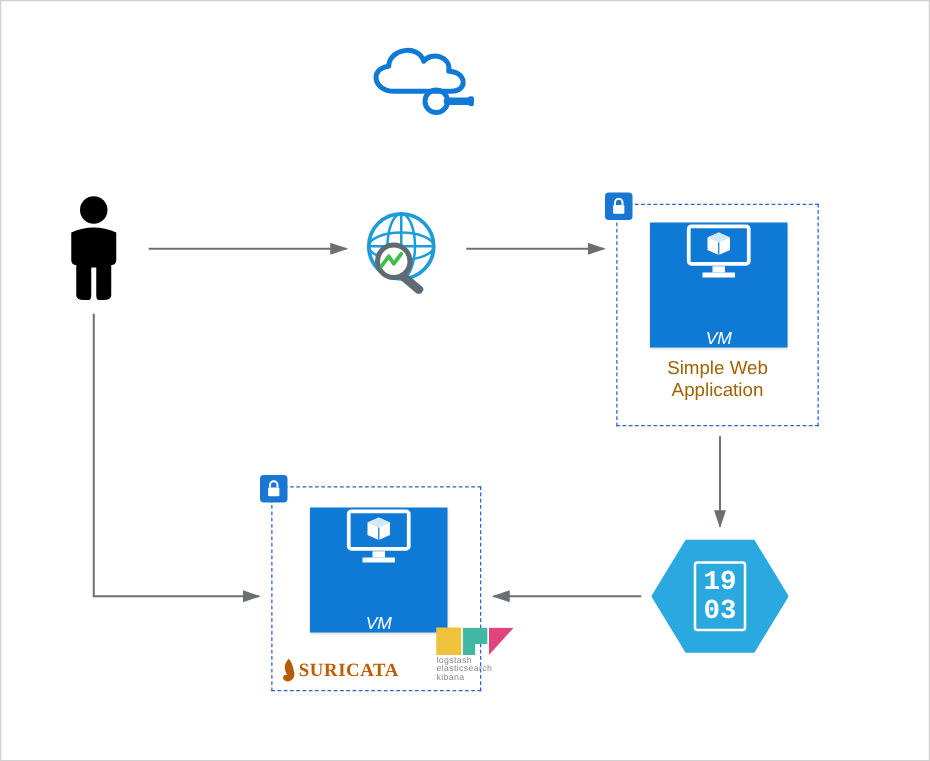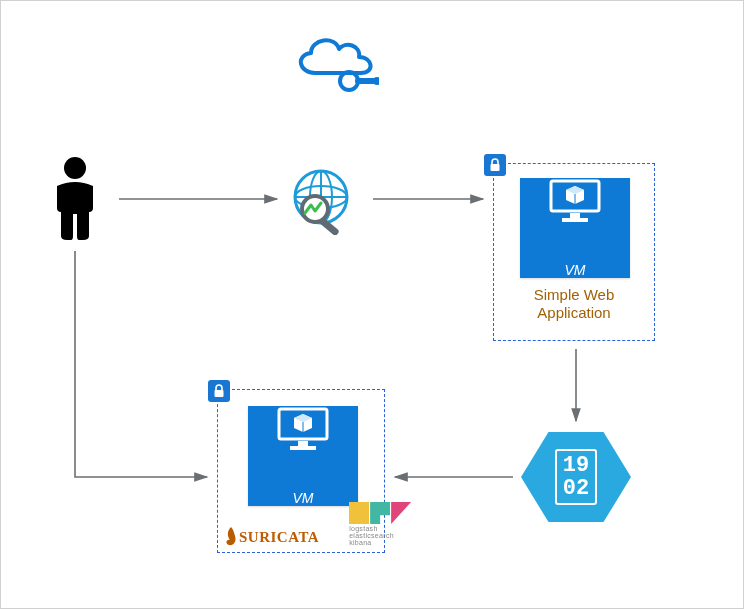--- a/index.html
+++ b/index.html
@@ -169,21 +169,21 @@
           <div class="elk-b" style="background:#e0447a; clip-path:polygon(0 0,100% 0,0 100%);"></div>
         </div>
         <div class="elk-caption">logstash  elasticsearch  kibana</div>
       </div>
     </div>
   </div>
 
   <div class="hex" style="left:520px; top:428px; width:110px; height:96px;">
     <div class="hex-inner">
       <div>19</div>
-      <div>02</div>
+      <div>03</div>
     </div>
   </div>
 
   <svg class="arrow" style="left:0;top:0;" width="744" height="609">
     <defs>
       <marker id="ah" markerWidth="10" markerHeight="10" refX="8" refY="3" orient="auto">
         <path d="M0,0 L9,3 L0,6 Z" fill="#6b6f73"></path>
       </marker>
     </defs>
 

